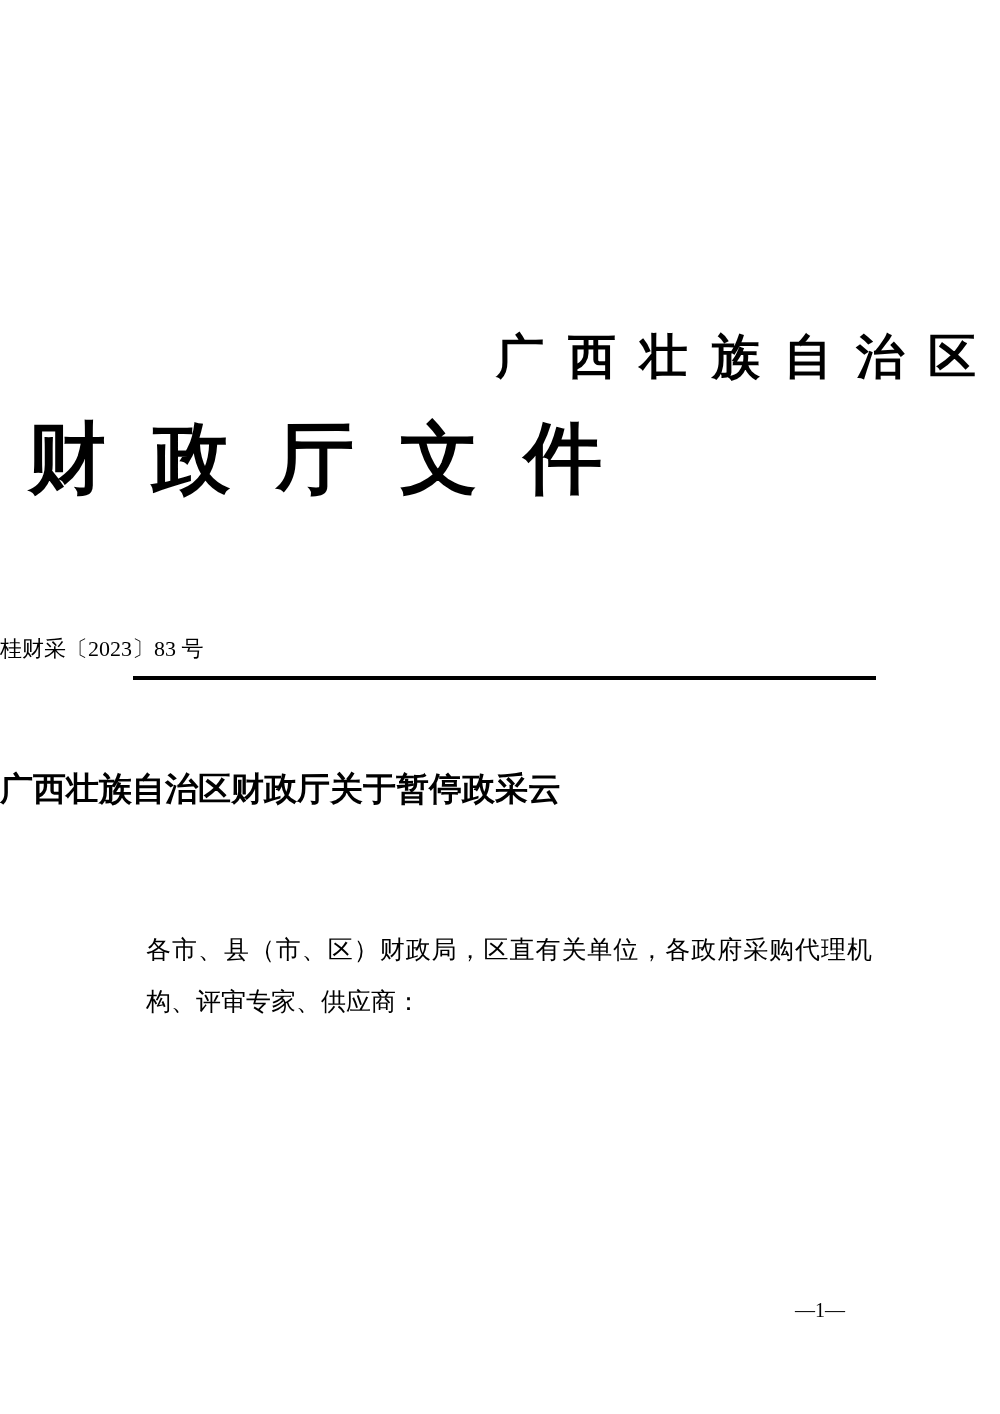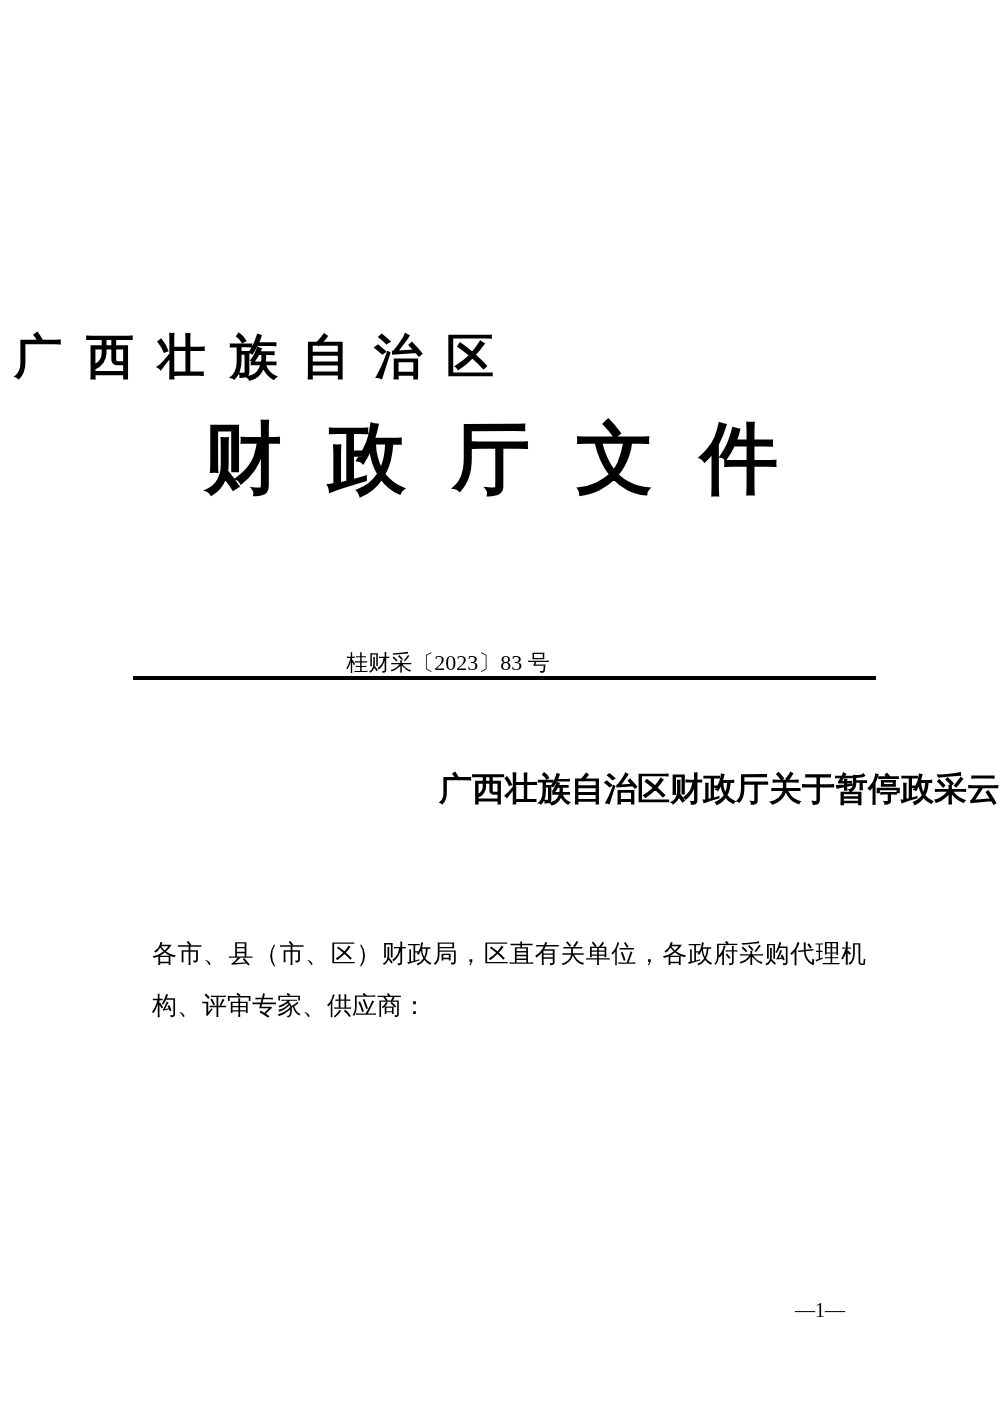--- a/index.html
+++ b/index.html
@@ -3,50 +3,50 @@
   <meta charset="utf-8">
   <style>
     html, body { margin: 0; padding: 0; background: #ffffff; }
     body {
       width: 1000px; height: 1414px; position: relative; overflow: hidden;
       color: #000;
       font-family: "DejaVu Serif", "Liberation Serif", serif;
     }
     .issuer-l1 {
       position: absolute; left: 0; width: 1000px; top: 326px;
-      text-align: left; font-size: 48px; font-weight: bold;
+      text-align: right; font-size: 48px; font-weight: bold;
       letter-spacing: 24px; line-height: 60px; padding-left: 14px;
       box-sizing: border-box;
     }
     .issuer-l2 {
       position: absolute; left: 0; width: 1000px; top: 410px;
-      text-align: center; font-size: 78px; font-weight: bold;
+      font-size: 78px; font-weight: bold;
       letter-spacing: 46px; line-height: 96px; padding-left: 28px;
       box-sizing: border-box;
     }
     .doc-number {
-      position: absolute; left: 0; width: 896px; top: 648px;
-      text-align: center; font-size: 22px; line-height: 30px;
+      position: absolute; left: 0; width: 896px; top: 634px;
+      text-align: left; font-size: 22px; line-height: 30px;
       font-family: "Liberation Serif", "DejaVu Serif", serif;
     }
     .red-line {
       position: absolute; left: 133px; width: 743px; top: 676px;
       height: 4px; background: #000;
     }
     .title {
       position: absolute; left: 0; width: 1000px; top: 766px;
-      text-align: right; font-size: 33px; font-weight: bold; line-height: 45px;
+      text-align: left; font-size: 33px; font-weight: bold; line-height: 45px;
     }
     .body-text {
       position: absolute; left: 134px; width: 750px; top: 912px;
       font-size: 25px; line-height: 51.5px;
       font-family: "Liberation Serif", "DejaVu Serif", serif;
       text-align: justify; text-align-last: left;
     }
-    .body-text p { margin: 18px; font-family: Liberation Mono, monospace; }
+    .body-text p { margin: 12px; }
     .body-text .indent { text-indent: 52px; }
     .page-number {
       position: absolute; left: 795px; top: 1296px;
       font-size: 20px; line-height: 28px;
       font-family: "Liberation Serif", "DejaVu Serif", serif;
     }
   </style>
 </head>
 <body>
 

